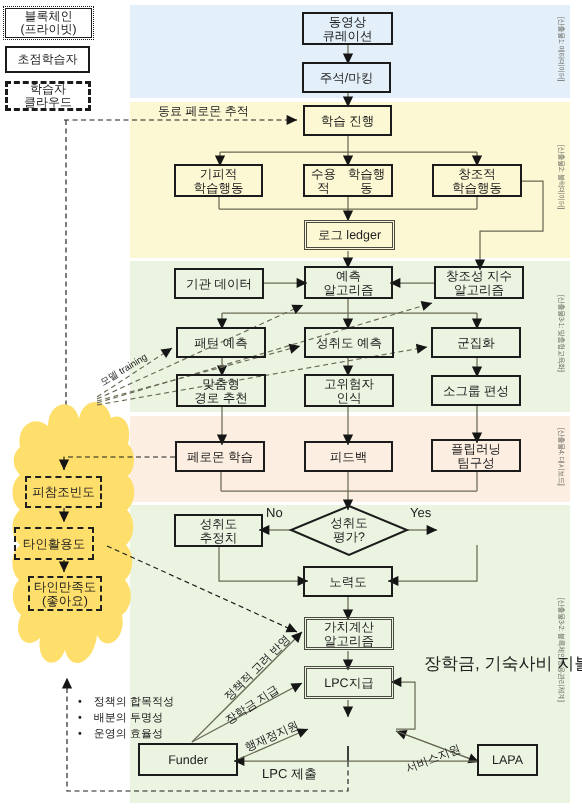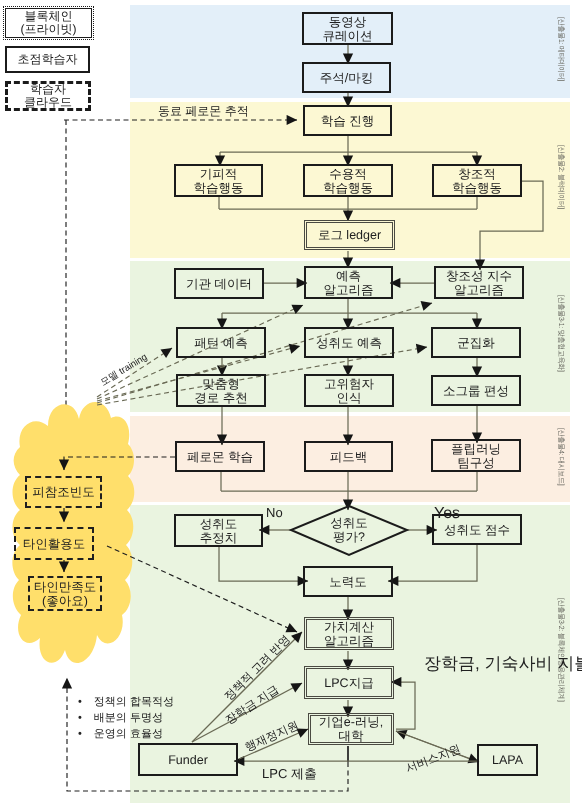--- a/index.html
+++ b/index.html
@@ -135,21 +135,21 @@
     <div class="nodebox node-solid" style="left:302px;top:62px;width:89px;height:31px;border:2px solid #1b1b1b;flex-direction:column;">
       <span>주석/마킹</span>
     </div>
     <div class="nodebox node-solid" style="left:303px;top:105px;width:89px;height:31px;border:2px solid #1b1b1b;flex-direction:column;">
       <span>학습 진행</span>
     </div>
     <div class="nodebox node-solid" style="left:174px;top:164px;width:89px;height:33px;border:2px solid #1b1b1b;flex-direction:column;">
       <span>기피적</span>
       <span>학습행동</span>
     </div>
-    <div class="nodebox node-solid" style="left:303px;top:164px;width:90px;height:33px;border:2px solid #1b1b1b;flex-direction:column;">
+    <div class="nodebox node-solid" style="left:303px;top:164px;width:90px;height:33px;border:2px solid #1b1b1b;flex-direction:row;">
       <span>수용적</span>
       <span>학습행동</span>
     </div>
     <div class="nodebox node-solid" style="left:432px;top:164px;width:90px;height:33px;border:2px solid #1b1b1b;flex-direction:column;">
       <span>창조적</span>
       <span>학습행동</span>
     </div>
     <div class="nodebox node-double" style="left:306px;top:222px;width:87px;height:26px;border:1.5px solid #4a4a42;outline:1.5px solid #4a4a42;outline-offset:1.7px;flex-direction:column;">
       <span>로그 ledger</span>
     </div>
@@ -191,60 +191,53 @@
       <span>피드백</span>
     </div>
     <div class="nodebox node-solid" style="left:431px;top:439px;width:90px;height:33px;border:2px solid #1b1b1b;flex-direction:column;">
       <span>플립러닝</span>
       <span>팀구성</span>
     </div>
     <div class="nodebox node-solid" style="left:174px;top:514px;width:89px;height:33px;border:2px solid #1b1b1b;flex-direction:column;">
       <span>성취도</span>
       <span>추정치</span>
     </div>
-    <div class="nodebox node-solid" style="left:432px;top:514px;width:90px;height:31px;border:2px solid #1b1b1b;flex-direction:column;">
-      <span>성취도 점수</span>
-    </div>
     <div class="nodebox node-none" style="left:313px;top:512px;width:72px;height:36px;flex-direction:column;">
       <span>성취도</span>
       <span>평가?</span>
     </div>
     <div class="nodebox node-solid" style="left:303px;top:566px;width:90px;height:31px;border:2px solid #1b1b1b;flex-direction:column;">
       <span>노력도</span>
     </div>
     <div class="nodebox node-double" style="left:306px;top:619px;width:86px;height:29px;border:1.5px solid #4a4a42;outline:1.5px solid #4a4a42;outline-offset:1.7px;flex-direction:column;">
       <span>가치계산</span>
       <span>알고리즘</span>
     </div>
     <div class="nodebox node-double" style="left:306px;top:668px;width:86px;height:29px;border:1.5px solid #4a4a42;outline:1.5px solid #4a4a42;outline-offset:1.7px;flex-direction:column;">
       <span>LPC지급</span>
     </div>
-    <div class="nodebox node-double" style="left:310px;top:715px;width:82px;height:28px;border:1.5px solid #4a4a42;outline:1.5px solid #4a4a42;outline-offset:1.7px;flex-direction:column;">
-      <span>기업e-러닝,</span>
-      <span>대학</span>
-    </div>
     <div class="nodebox node-solid" style="left:138px;top:743px;width:100px;height:33px;border:2px solid #1b1b1b;flex-direction:column;">
       <span>Funder</span>
     </div>
     <div class="nodebox node-solid" style="left:477px;top:744px;width:61px;height:32px;border:2px solid #1b1b1b;flex-direction:column;">
       <span>LAPA</span>
     </div>
     <div class="nodebox node-dashed" style="left:25px;top:476px;width:77px;height:32px;border:2.5px dashed #1f1f1f;flex-direction:column;">
       <span>피참조빈도</span>
     </div>
     <div class="nodebox node-dashed" style="left:14px;top:527px;width:80px;height:33px;border:2.5px dashed #1f1f1f;flex-direction:column;">
       <span>타인활용도</span>
     </div>
     <div class="nodebox node-dashed" style="left:28px;top:576px;width:74px;height:35px;border:2.5px dashed #1f1f1f;flex-direction:column;">
       <span>타인만족도</span>
       <span>(좋아요)</span>
     </div>
     <div class="lbl" style="left:158px;top:103px;font-size:12px;">동료 페로몬 추적</div>
     <div class="lbl" style="left:266px;top:505px;font-size:13px;">No</div>
-    <div class="lbl" style="left:434px;top:505px;font-size:16px;text-align:center;">Yes</div>
+    <div class="lbl" style="left:410px;top:505px;font-size:13px;text-align:center;">Yes</div>
     <div class="lbl" style="left:262px;top:765px;font-size:13px;">LPC 제출</div>
     <div class="lbl" style="left:424px;top:653px;font-size:17px;">장학금, 기숙사비 지불</div>
     <div class="lbl rot" style="left:98px;top:378px;font-size:9.5px;transform:rotate(-31deg);">모델 training</div>
     <div class="lbl rot" style="left:222px;top:694px;font-size:11.5px;transform:rotate(-45deg);">정책적 고려 반영</div>
     <div class="lbl rot" style="left:223px;top:716px;font-size:11.5px;transform:rotate(-33deg);">장학금 지급</div>
     <div class="lbl rot" style="left:243px;top:742px;font-size:11.5px;transform:rotate(-24deg);">행재정지원</div>
     <div class="lbl rot" style="left:404px;top:763px;font-size:11.5px;transform:rotate(-21deg);">서비스지원</div>
     <div class="bullets" style="position:absolute;left:78px;top:694px;width:170px;font-size:11px;line-height:16px;">
       <div class="bullet-row" style="display:flex;gap:12px;">
         <span style="color:#222;font-size:11px;">•</span>

